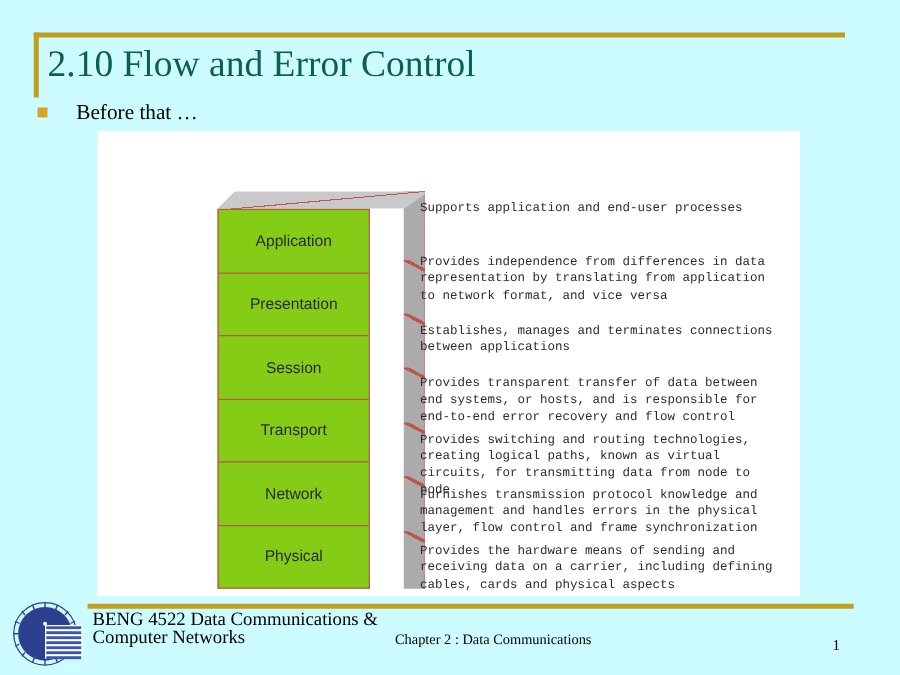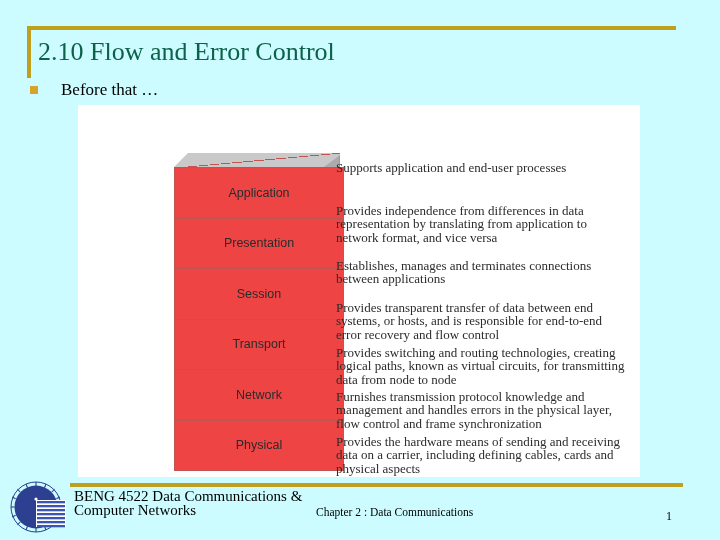--- a/index.html
+++ b/index.html
@@ -31,21 +31,21 @@
     width: 4px;
     height: 52px;
     background: #bfa01e;
   }
 
   
   #slide-title {
     position: absolute;
     left: 38px;
     top: 35px;
-    font-size: 26px;
+    font-size: 30px;
     line-height: 34px;
     color: #0d6149;
     font-family: "Liberation Serif", serif;
     white-space: nowrap;
   }
 
   
   #bullet-row {
     position: absolute;
     left: 30px;
@@ -121,23 +121,23 @@
     top: 0;
     width: 166px;
     height: 15px;
     background:
       linear-gradient(to bottom right, transparent 49.2%, #c0544f 49.2%, #c0544f 52%, transparent 52%);
   }
   #stack-front {
     position: absolute;
     left: 0;
     top: 14px;
-    width: 170px;
+    width: 122px;
     height: 304px;
-    background: #ef4444;
+    background: #84cc16;
     border: 1px solid #c0544f;
     box-sizing: border-box;
     display: flex;
     flex-direction: column;
   }
   .layer-cell {
     flex: 1 1 0;
     display: flex;
     align-items: center;
     justify-content: center;
@@ -160,22 +160,22 @@
   }
 
   
   #descriptions {
     position: absolute;
     left: 258px;
     top: 56px;
     width: 292px;
   }
   .desc-item {
-    font-family: Liberation Serif, serif;
-    font-size: 13px;
+    font-family: Liberation Mono, monospace;
+    font-size: 10px;
     line-height: 13.4px;
     color: #2c2c2c;
     position: absolute;
     width: 292px;
   }
 
   
   #footer-rule {
     position: absolute;
     left: 70px;

